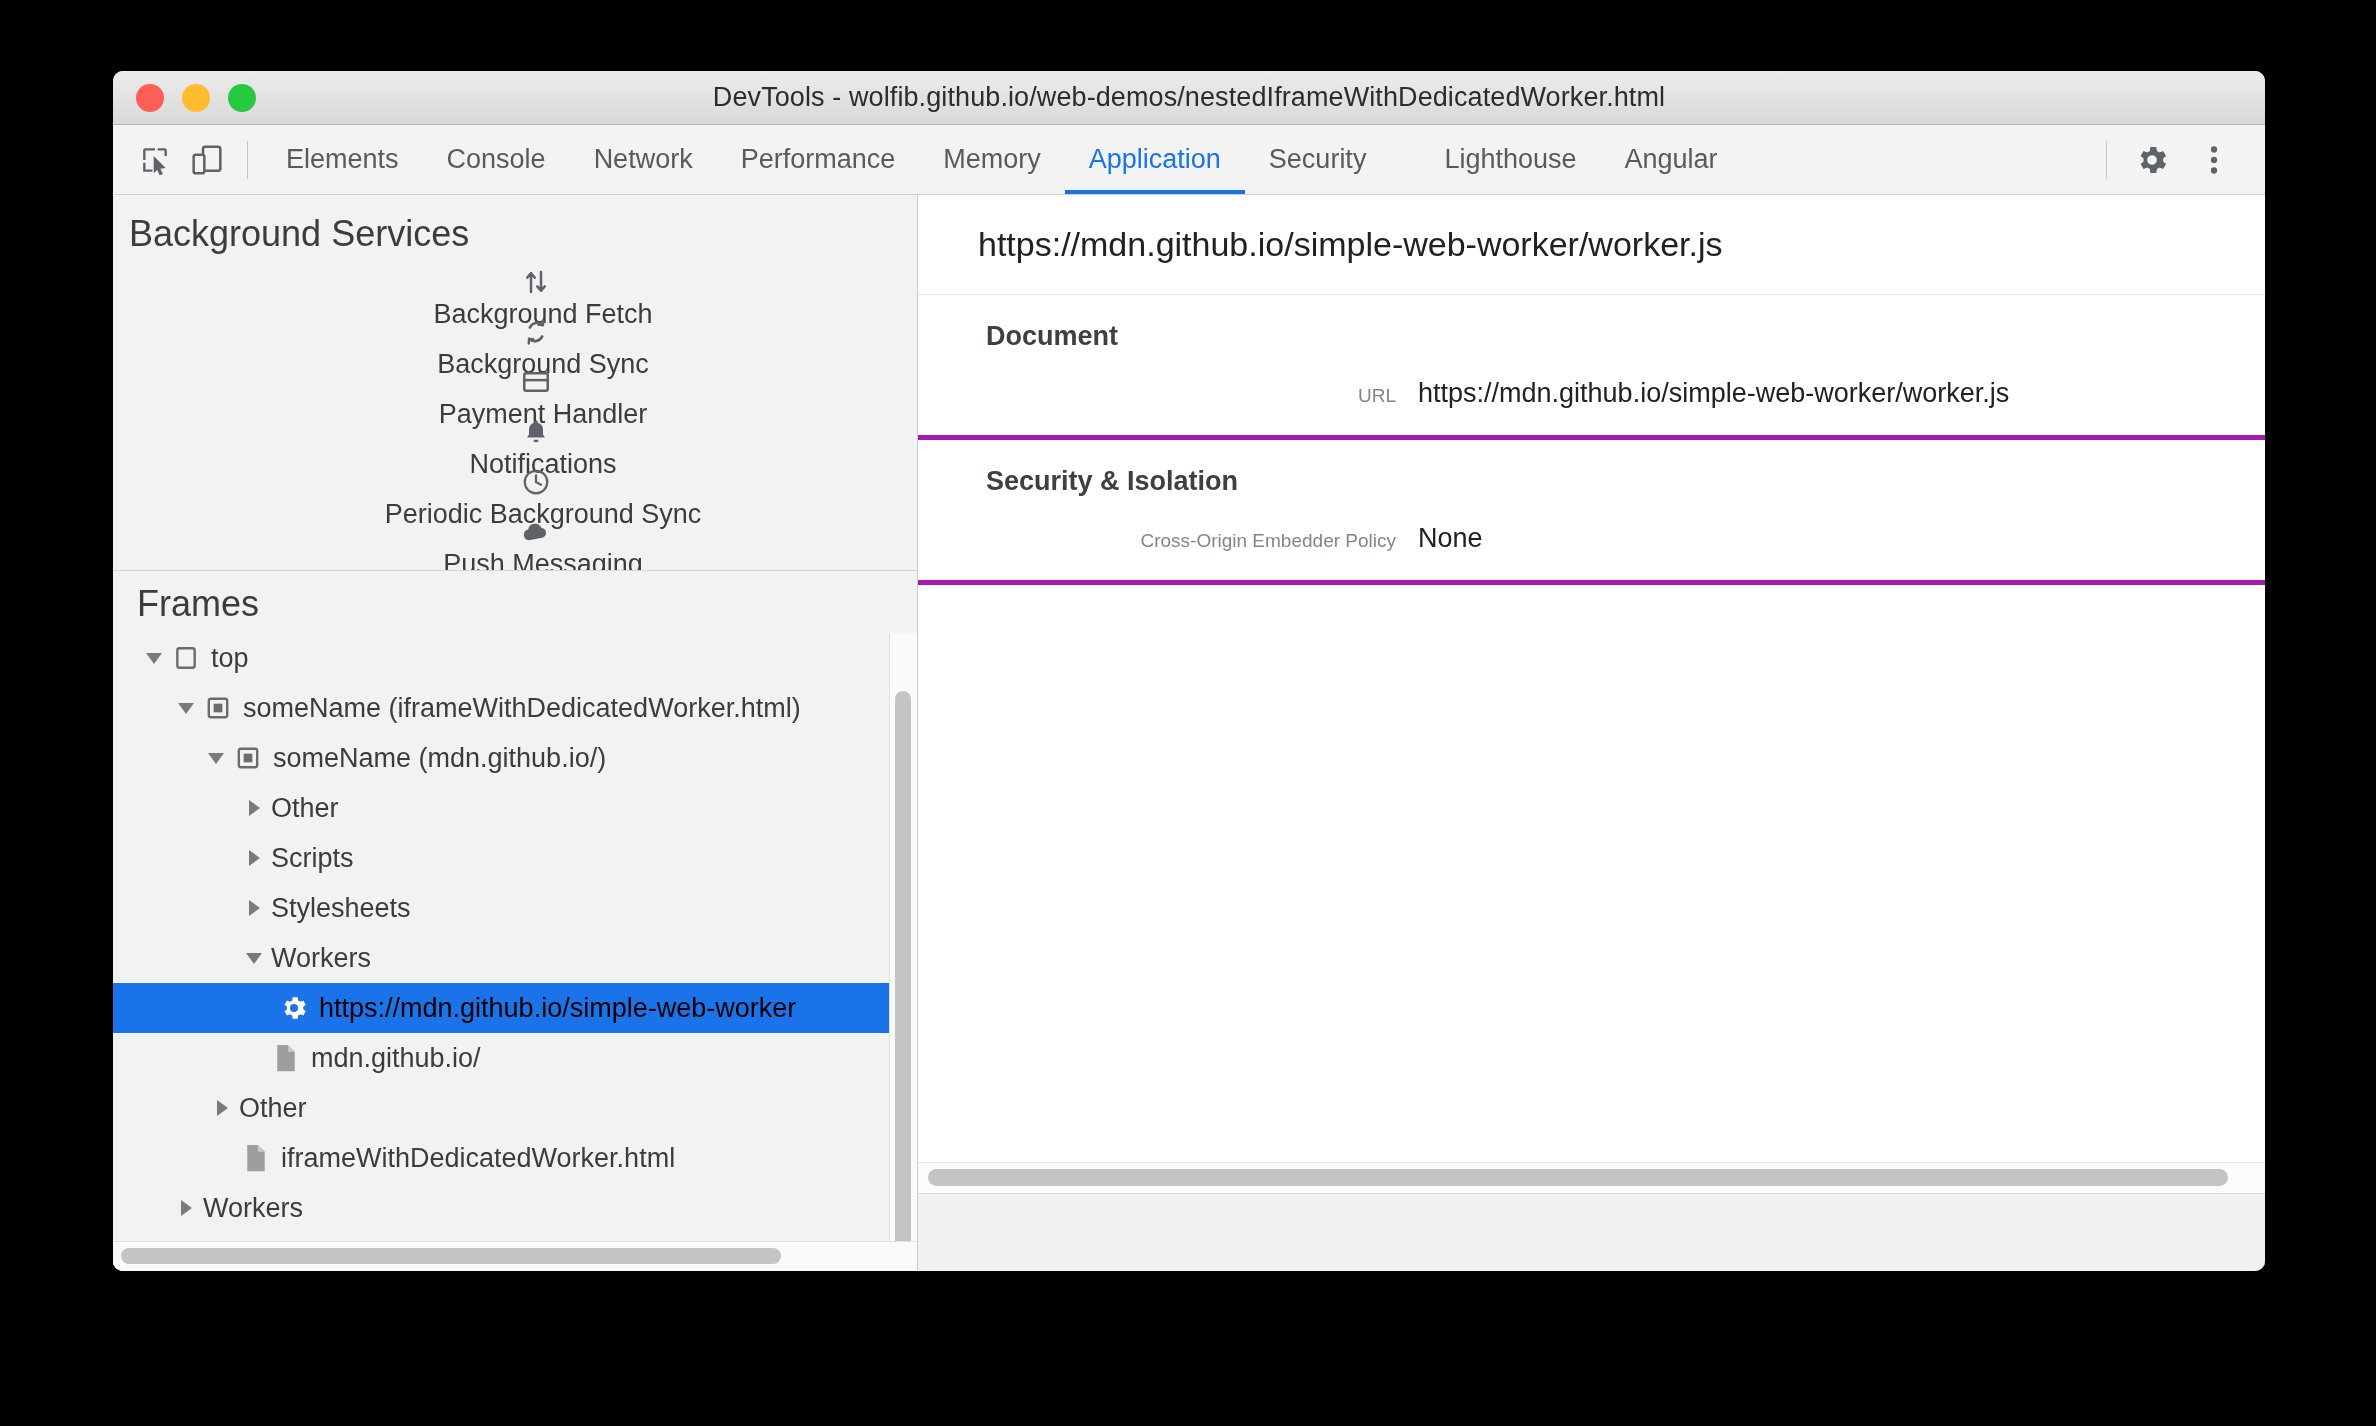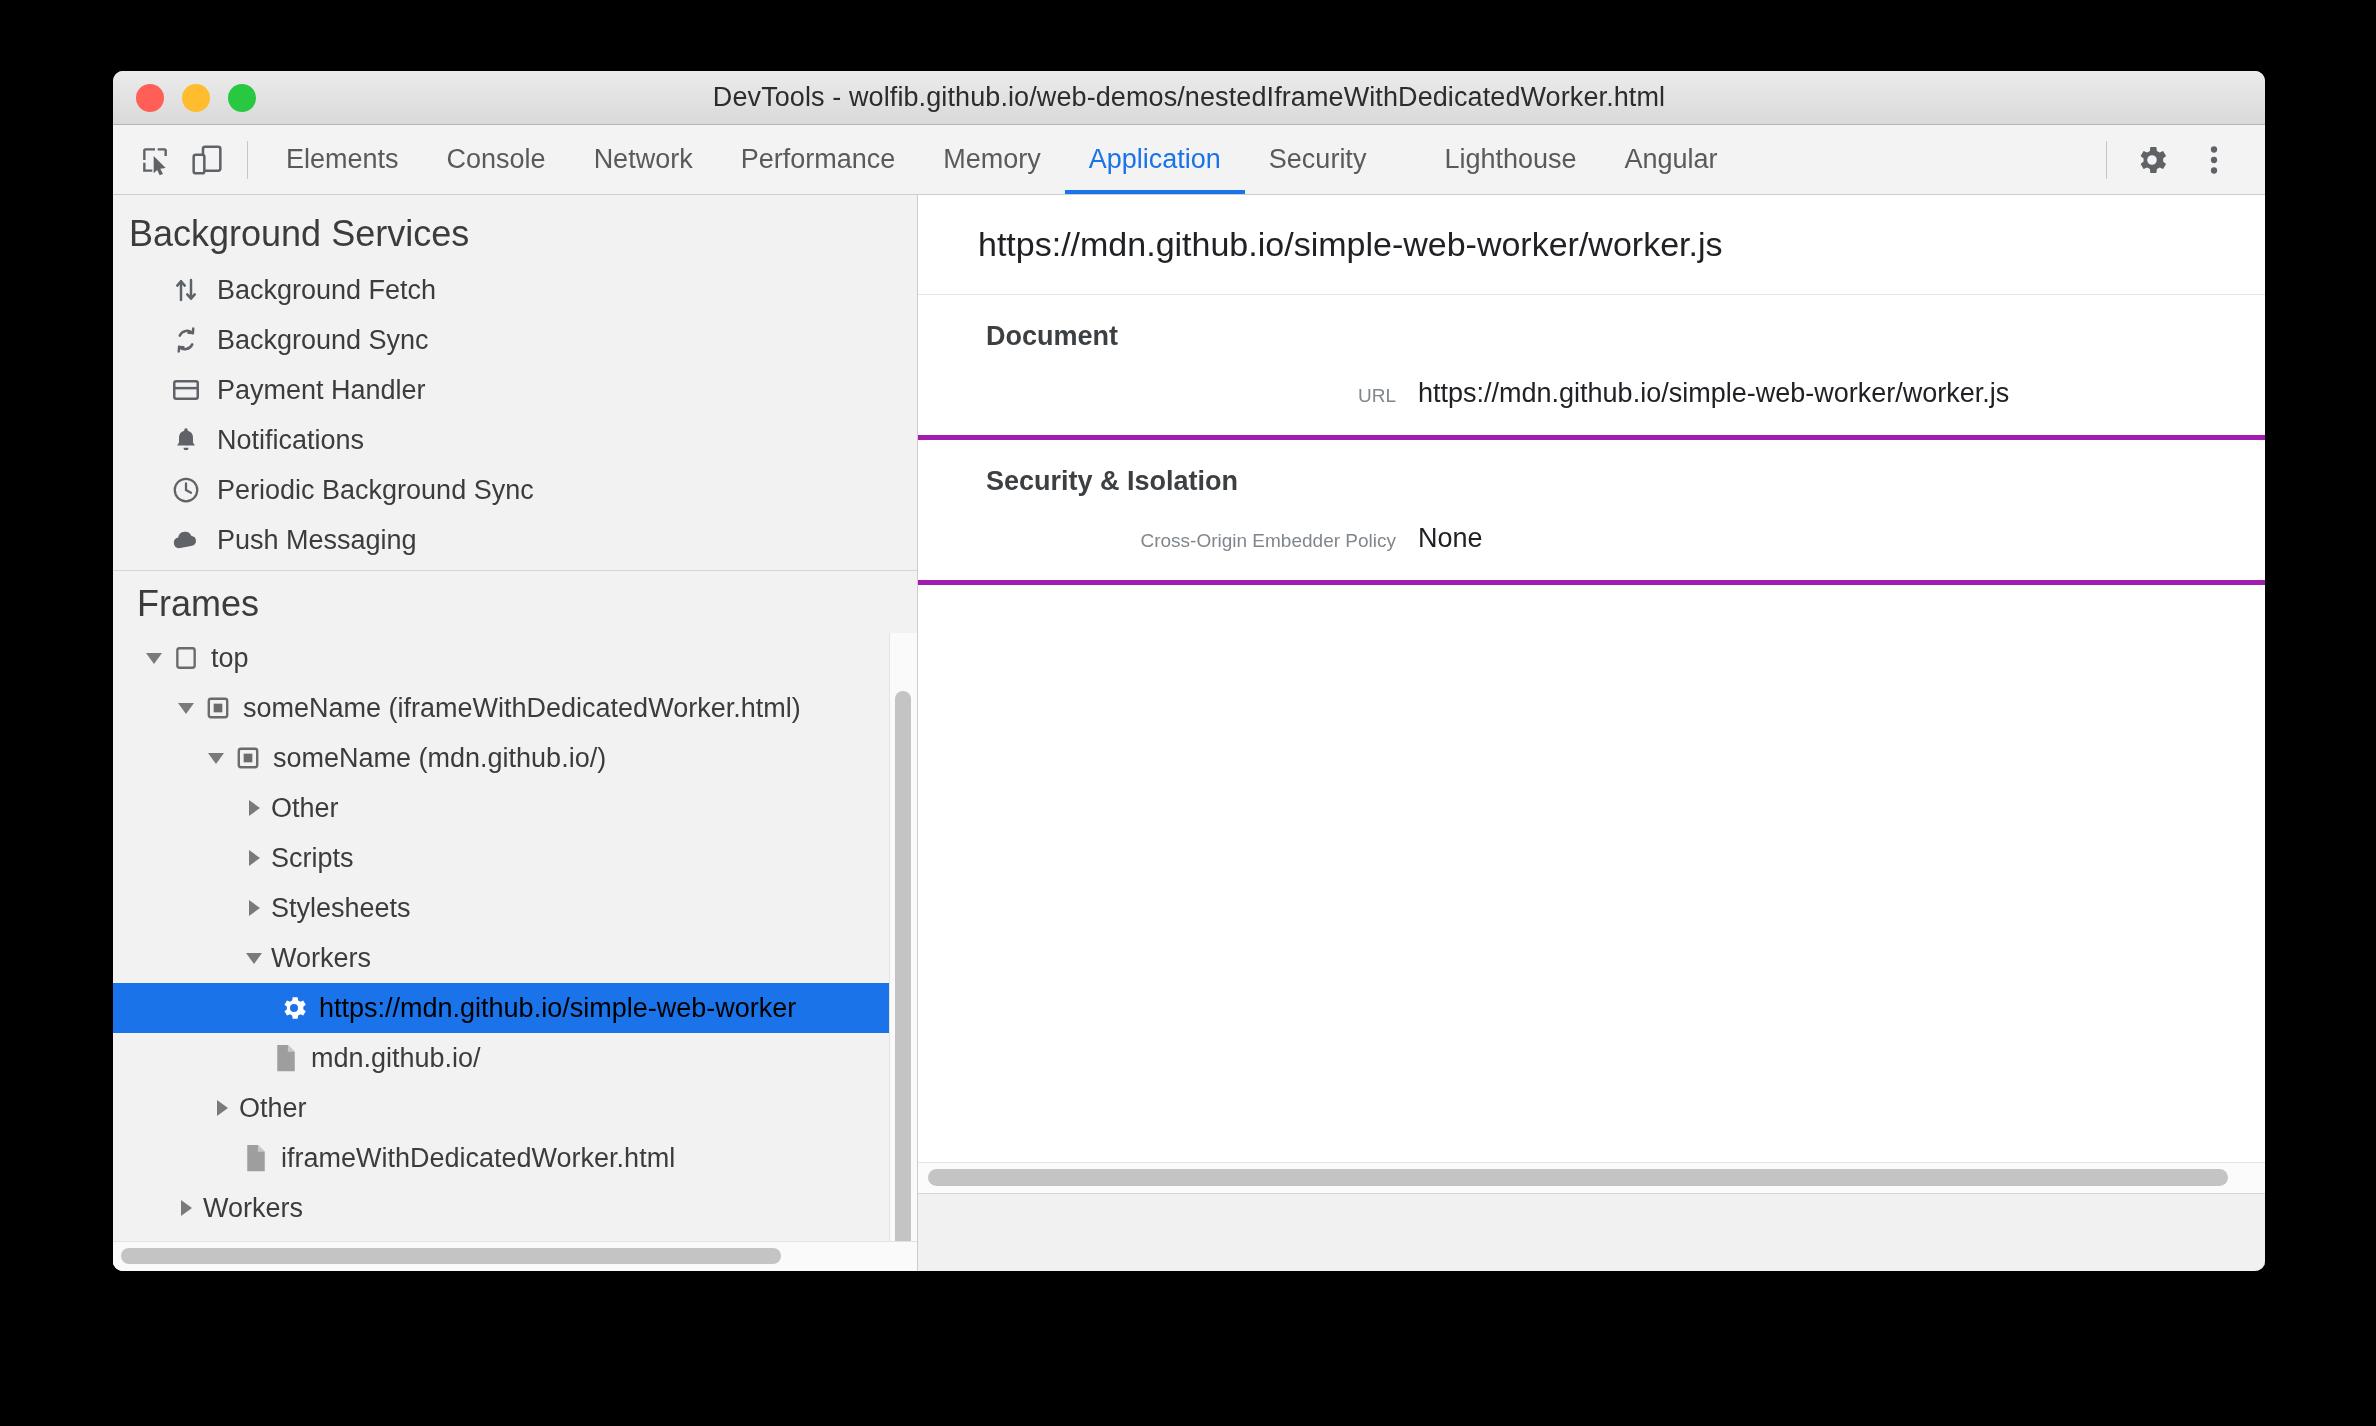--- a/index.html
+++ b/index.html
@@ -118,20 +118,21 @@
   .section-title {
     font-size: 36px;
     color: #3c3c3c;
     padding: 8px 0 10px 16px;
   }
   .svc-row {
     display: flex; align-items: center;
     height: 50px;
     padding-left: 56px;
     cursor: pointer;
+    flex-direction: column;
   }
   .svc-ico {
     width: 34px; height: 34px;
     display: flex; align-items: center; justify-content: center;
     margin-right: 14px;
     flex: 0 0 34px;
   }
   .svc-label { font-size: 27px; color: #3c3c3c; white-space: nowrap; }
 
   #frames {

